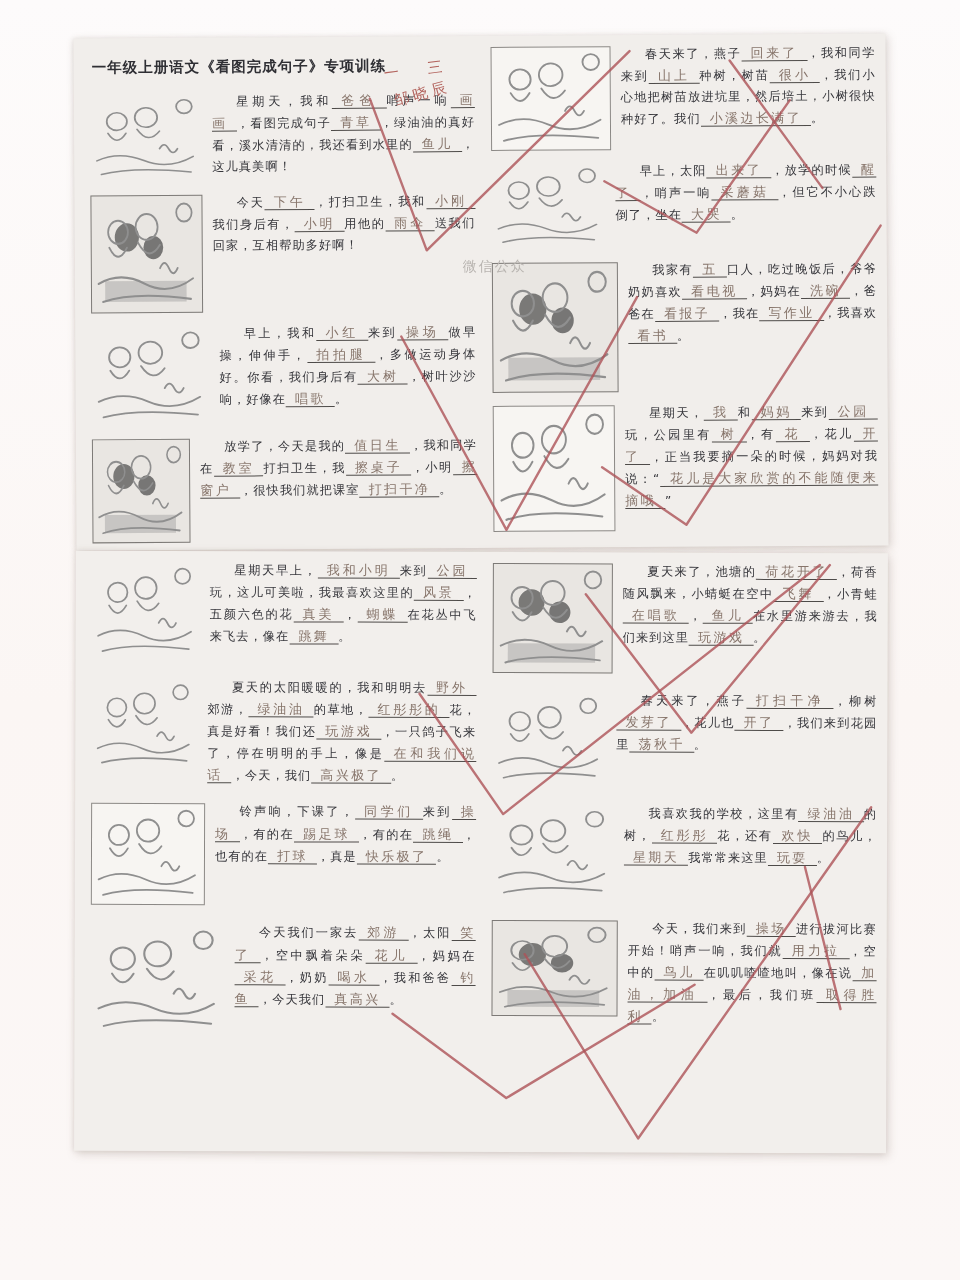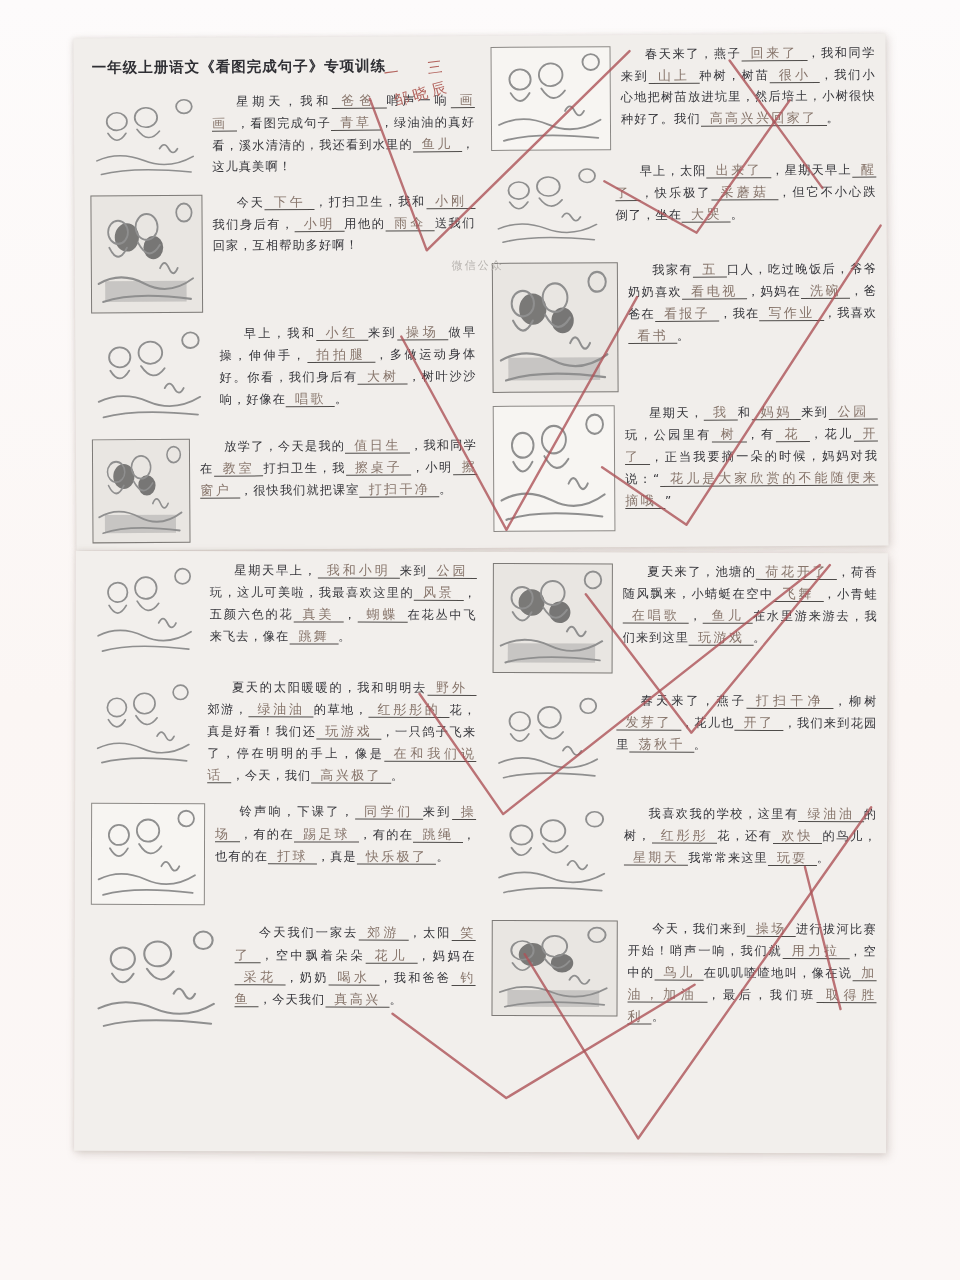--- a/index.html
+++ b/index.html
@@ -43,21 +43,21 @@
     border-bottom:1.6px solid #4e4b49;
     padding:0 9px;
   }
   .hand-ans{
     color:#87756b;font-size:13px;letter-spacing:2.4px;
   }
   .hand{position:absolute;color:#b2625c;z-index:4;}
   #hand-class{left:310px;top:24px;font-size:15px;transform:rotate(-7deg);letter-spacing:12px;}
   #hand-name{left:320px;top:48px;font-size:15px;transform:rotate(-15deg);letter-spacing:4px;}
   .watermark{
-    position:absolute;left:377px;top:222px;font-size:11px;
+    position:absolute;left:388px;top:222px;font-size:14px;
     color:#b8b4b0;letter-spacing:2px;z-index:3;
   }
   svg.checks{
     position:absolute;left:0;top:0;width:100%;height:100%;
     pointer-events:none;z-index:5;
   }
   .checks polyline{
     fill:none;stroke:#ad5258;stroke-width:2.4;
     stroke-linecap:round;stroke-linejoin:round;opacity:.8;
   }
@@ -158,38 +158,38 @@
                   <circle cx="50" cy="24" r="10"></circle>
                   <path d="M16 40 q8 14 16 0"></path>
                   <path d="M42 36 q10 16 20 2"></path>
                   <circle cx="84" cy="13" r="7"></circle>
                   <path d="M6 68 q20 -10 42 0 t44 -4"></path>
                   <path d="M10 82 q28 -8 80 -2"></path>
                   <path d="M62 56 q4 -8 8 0 q4 8 8 0"></path>
                 </g>
               </svg>
             </div>
-            <div class="txt"><span>春天来了，燕子</span><span class="blank"><span class="hand-ans">回来了</span></span><span>，我和同学来到</span><span class="blank"><span class="hand-ans">山上</span></span><span>种树，树苗</span><span class="blank"><span class="hand-ans">很小</span></span><span>，我们小心地把树苗放进坑里，然后培土，小树很快种好了。我们</span><span class="blank"><span class="hand-ans">高高兴兴回家了</span></span><span>。</span></div>
+            <div class="txt"><span>春天来了，燕子</span><span class="blank"><span class="hand-ans">回来了</span></span><span>，我和同学来到</span><span class="blank"><span class="hand-ans">山上</span></span><span>种树，树苗</span><span class="blank"><span class="hand-ans">很小</span></span><span>，我们小心地把树苗放进坑里，然后培土，小树很快种好了。我们</span><span class="blank"><span class="hand-ans">小溪边长满了</span></span><span>。</span></div>
           </div>
           <div class="section">
             <div class="ill open" style="width: 114px; height: 86px;">
               <svg class="doodle" viewBox="0 0 100 90" preserveAspectRatio="none" xmlns="http://www.w3.org/2000/svg">
                 <g fill="none" stroke="#8f8f8f" stroke-width="1.6" stroke-linecap="round">
                   <circle cx="24" cy="28" r="9"></circle>
                   <circle cx="50" cy="24" r="10"></circle>
                   <path d="M16 40 q8 14 16 0"></path>
                   <path d="M42 36 q10 16 20 2"></path>
                   <circle cx="84" cy="13" r="7"></circle>
                   <path d="M6 68 q20 -10 42 0 t44 -4"></path>
                   <path d="M10 82 q28 -8 80 -2"></path>
                   <path d="M62 56 q4 -8 8 0 q4 8 8 0"></path>
                 </g>
               </svg>
             </div>
-            <div class="txt"><span>早上，太阳</span><span class="blank"><span class="hand-ans">出来了</span></span><span>，星期天早上</span><span class="blank"><span class="hand-ans">醒了</span></span><span>，快乐极了</span><span class="blank"><span class="hand-ans">采蘑菇</span></span><span>，但它不小心跌倒了，坐在</span><span class="blank"><span class="hand-ans">大哭</span></span><span>。</span></div>
+            <div class="txt"><span>早上，太阳</span><span class="blank"><span class="hand-ans">出来了</span></span><span>，放学的时候</span><span class="blank"><span class="hand-ans">醒了</span></span><span>，哨声一响</span><span class="blank"><span class="hand-ans">采蘑菇</span></span><span>，但它不小心跌倒了，坐在</span><span class="blank"><span class="hand-ans">大哭</span></span><span>。</span></div>
           </div>
           <div class="section">
             <div class="ill framed-dark" style="width: 124px; height: 128px;">
               <svg class="doodle" viewBox="0 0 100 90" preserveAspectRatio="none" xmlns="http://www.w3.org/2000/svg">
                 <circle cx="32" cy="32" r="11" fill="#4a4a4a" opacity=".7"></circle>
                 <circle cx="56" cy="40" r="9" fill="#3a3a3a" opacity=".65"></circle>
                 <path d="M12 66 h74 v16 h-74 z" fill="#7c7c7c" opacity=".3"></path>
                 <g fill="none" stroke="#8f8f8f" stroke-width="1.6" stroke-linecap="round">
                   <circle cx="24" cy="28" r="9"></circle>
                   <circle cx="50" cy="24" r="10"></circle>

